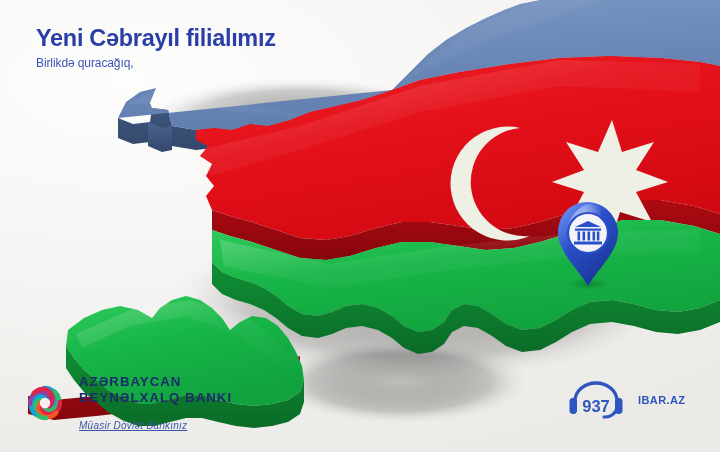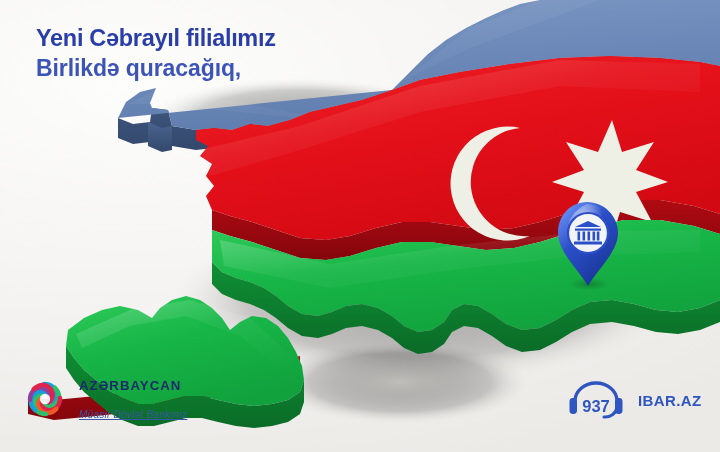--- a/index.html
+++ b/index.html
@@ -18,21 +18,21 @@
   
   .headline-block{
     position:absolute;left:36px;top:26px;z-index:40;
     line-height:1.04;
   }
   .headline{
     font-size:23.5px;font-weight:bold;color:#2a3ea8;
     letter-spacing:-0.3px;white-space:nowrap;margin:0 0 7px 0;
   }
   .sub-line{
-    font-size:23px;font-weight:bold;color:#3c54b8;
+    font-size:12px;font-weight:normal;color:#3c54b8;
     letter-spacing:-0.1px;white-space:nowrap;margin:0 0 2px 0;
   }
 
   
   .map-stage{position:absolute;left:0;top:0;width:720px;height:452px;z-index:10;}
   .map-stage svg{display:block;width:720px;height:452px;}
 
   
   .pin-wrap{position:absolute;left:553px;top:200px;width:70px;height:90px;z-index:30;}
   .pin-wrap svg{display:block;width:70px;height:90px;}
@@ -55,21 +55,21 @@
   }
 
   
   .contact-block{
     position:absolute;left:566px;top:381px;z-index:40;
     display:flex;align-items:center;gap:12px;
   }
   .headset{width:60px;height:38px;flex:0 0 60px;position:relative;}
   .headset svg{display:block;width:60px;height:38px;}
   .site{
-    font-size:15px;font-weight:bold;color:#2f56c0;
+    font-size:11px;font-weight:bold;color:#2f56c0;
     letter-spacing:0.4px;white-space:nowrap;
   }
 </style>
 </head>
 <body>
 
 <div id="banner">
 
   <div class="map-stage">
     <svg viewBox="0 0 720 452" xmlns="http://www.w3.org/2000/svg" aria-hidden="true">
@@ -344,20 +344,21 @@
           </g>
           <g transform="rotate(315)">
             <path d="M -1,-15 C 7,-15 12,-10 11,-3 C 10,3 5,6 0,5" stroke="#e1234b"></path>
           </g>
         </g>
         <circle cx="25" cy="25" r="5.2" fill="#ffffff" opacity="0.92"></circle>
       </svg>
     </div>
     <div class="logo-text">
       <div class="logo-line1">AZƏRBAYCAN</div>
+      <div class="logo-line2">BEYNƏLXALQ BANKI</div>
       <div class="logo-tag">Müasir Dövlət Bankınız</div>
     </div>
   </div>
 
   <div class="contact-block">
     <div class="headset">
       <svg viewBox="0 0 60 38" xmlns="http://www.w3.org/2000/svg">
         <path d="M 9,27 L 9,20 A 21,18 0 0 1 51,20 L 51,27" fill="none" stroke="#2f56c0" stroke-width="3.4" stroke-linecap="round"></path>
         <path d="M 51,26 A 12,11 0 0 1 38,36" fill="none" stroke="#2f56c0" stroke-width="3" stroke-linecap="round"></path>
         <rect x="3.5" y="17" width="7.5" height="16" rx="3.4" fill="#2f56c0"></rect>

